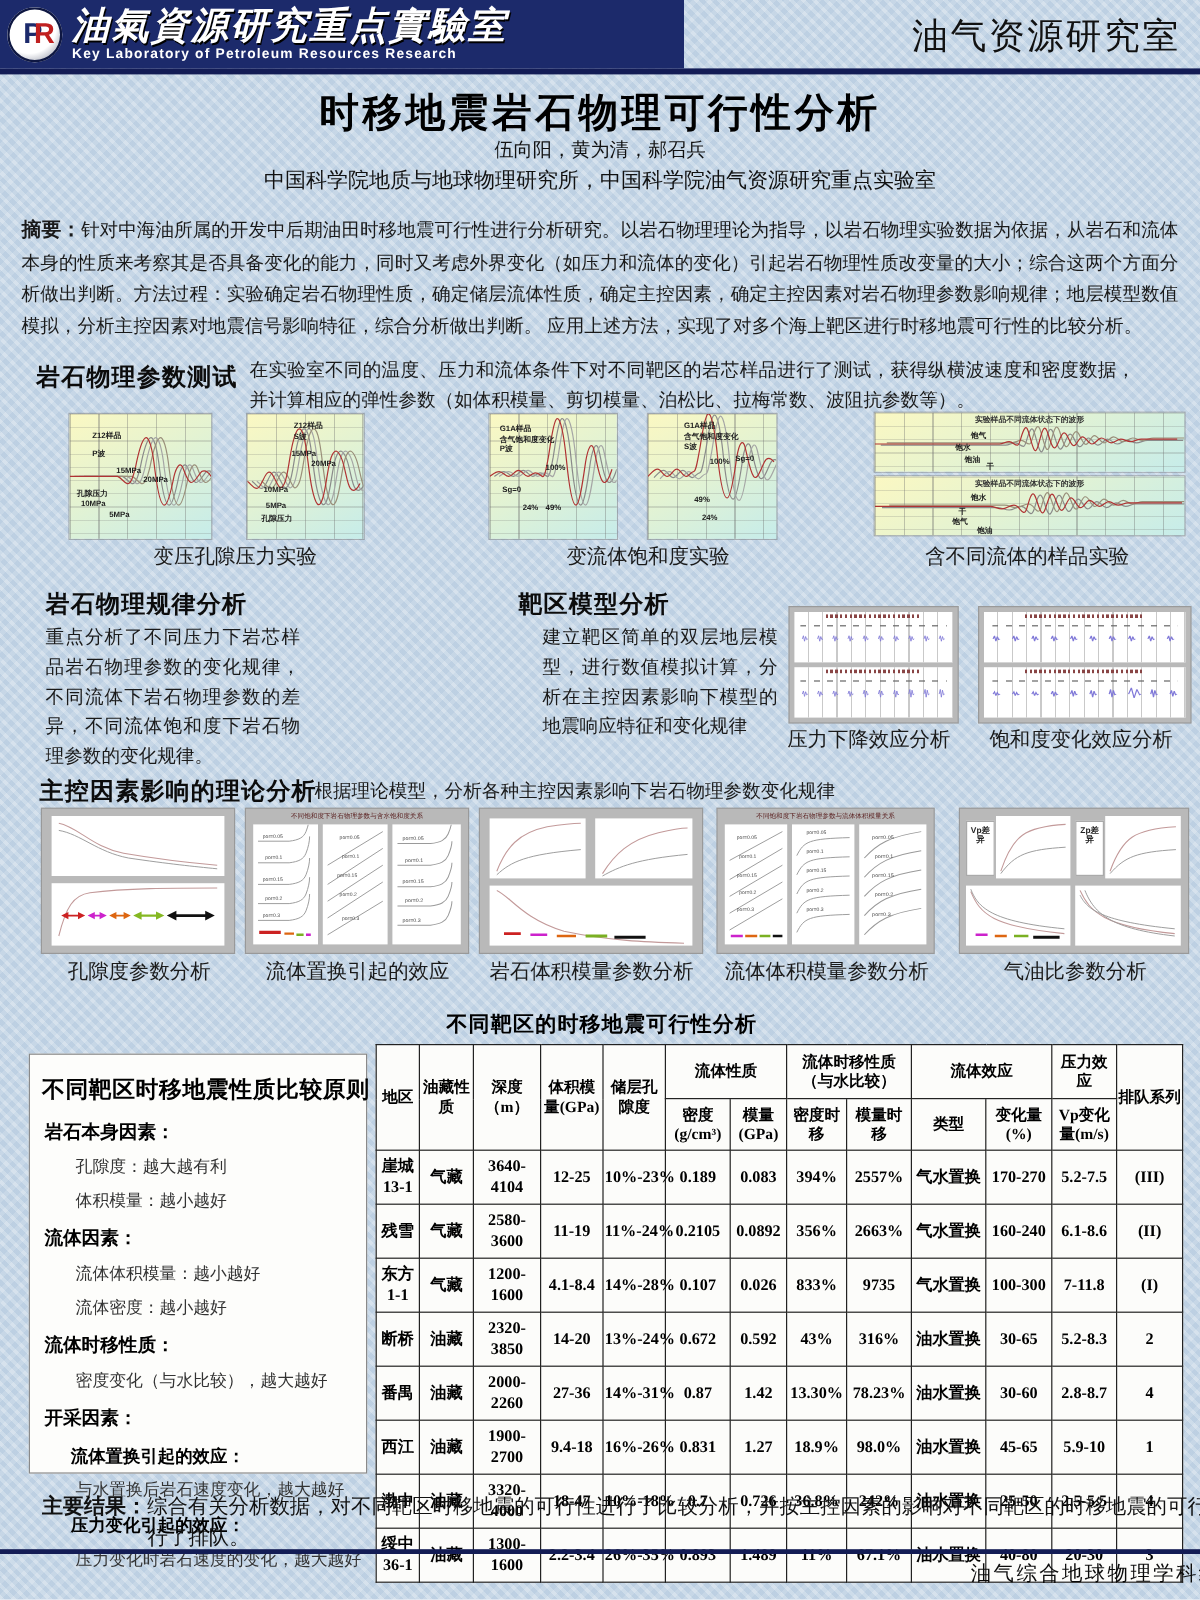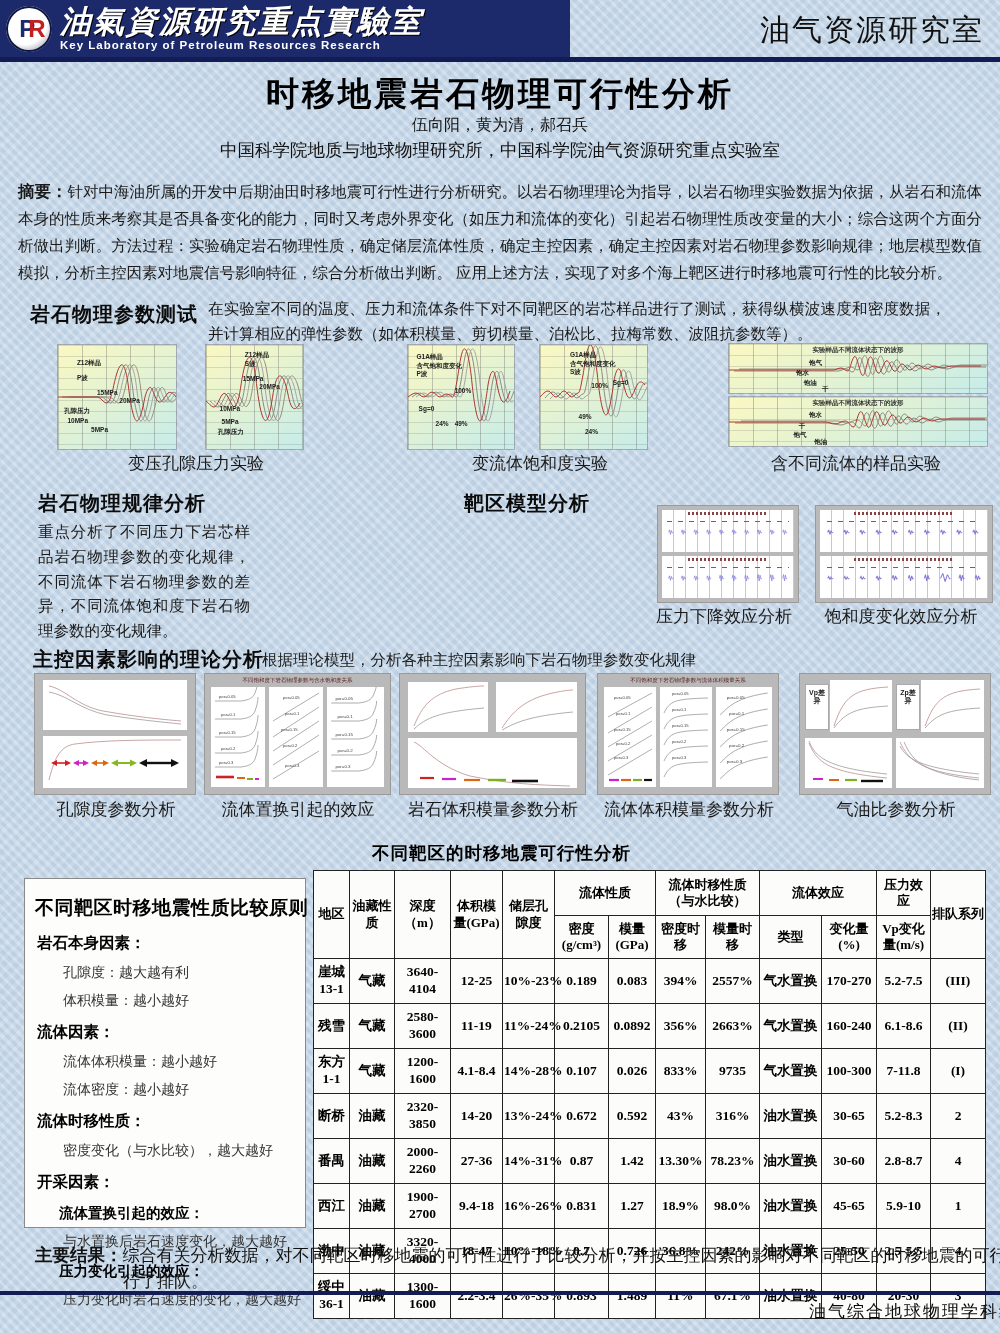--- a/index.html
+++ b/index.html
@@ -206,21 +206,22 @@
   </div>
 
   <div class="cap" style="left:196px;top:452px">变压孔隙压力实验</div>
   <div class="cap" style="left:540px;top:452px">变流体饱和度实验</div>
   <div class="cap" style="left:856px;top:452px">含不同流体的样品实验</div>
 
   <div class="abs h1" style="left:38px;top:490px">岩石物理规律分析</div>
   <div class="abs desc" style="left:38px;top:520px;width:212px">重点分析了不同压力下岩芯样品岩石物理参数的变化规律，不同流体下岩石物理参数的差异，不同流体饱和度下岩石物理参数的变化规律。</div>
 
 
-  <div class="abs h1" style="left:464px;top:490px">靶区模型分析</div>
+  <div class="abs h1" style="left:432px;top:490px">靶区模型分析</div>
+  <div class="abs desc" style="left:452px;top:520px;width:196px">建立靶区简单的双层地层模型，进行数值模拟计算，分析在主控因素影响下模型的地震响应特征和变化规律</div>
 
   <div class="mpanel" style="left:658px;top:506px;width:132px;height:88px">
     <div class="msub">
         <div class="ttl"></div>
         <div class="dash"></div>
       <svg viewBox="0 0 140 26" preserveAspectRatio="none">
           <path class="wig" d="M4,13 l1,-4 1,7 1,-6 1,4 1,-1 m9,0 l1,-4 1,7 1,-6 1,4 1,-1 m9,0 l1,-4 1,7 1,-6 1,4 1,-1 m9,0 l1,-4 1,7 1,-6 1,4 1,-1 m9,0 l1,-4 1,7 1,-6 1,4 1,-1 m9,0 l1,-4 1,7 1,-6 1,4 1,-1 m9,0 l1,-4 1,7 1,-6 1,4 1,-1 m9,0 l1,-4 1,7 1,-6 1,4 1,-1 m9,0 l1,-4 1,7 1,-6 1,4 1,-1 m9,0 l1,-4 1,7 1,-6 1,4 1,-1"></path>
         </svg>
     </div>
     <div class="msub">

